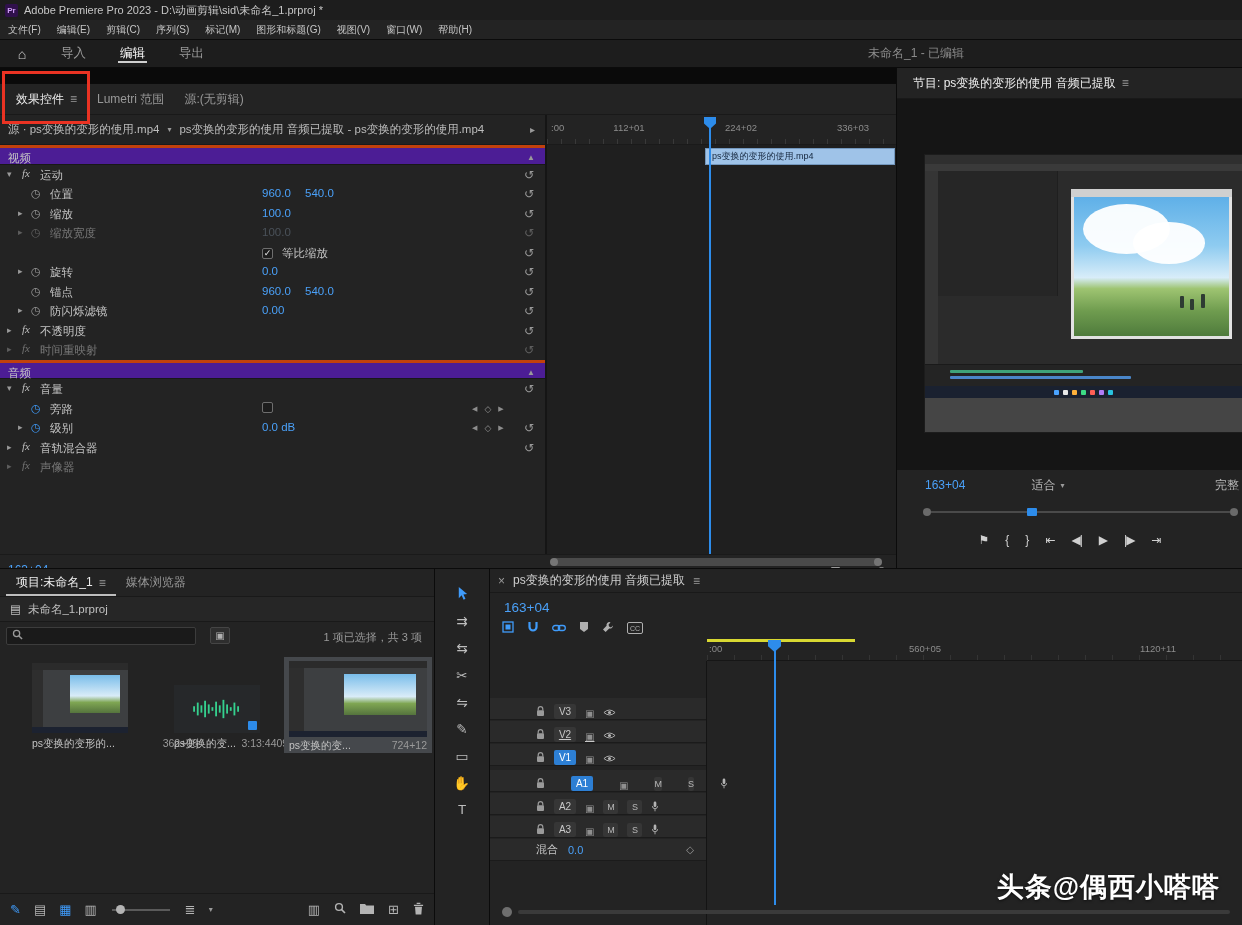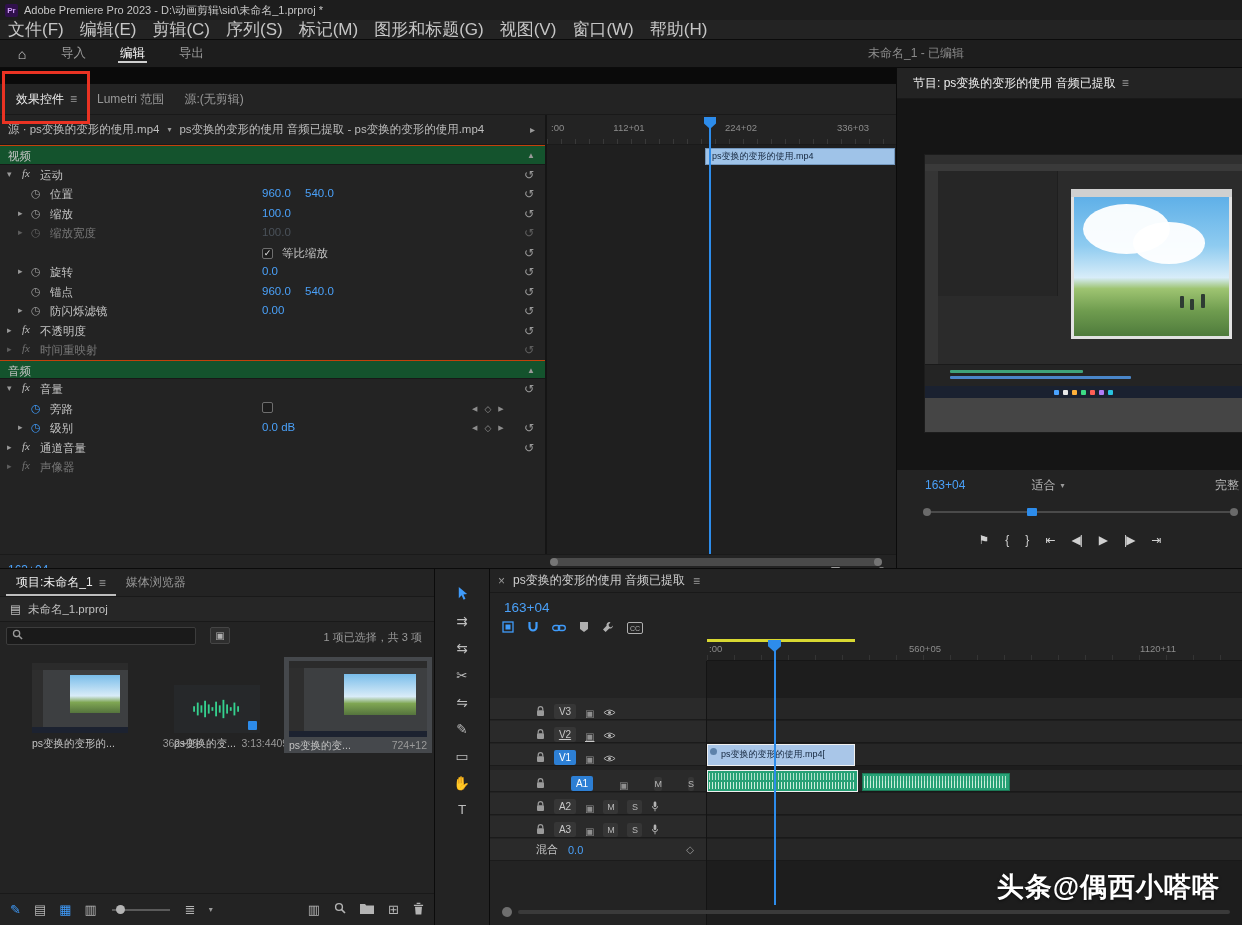--- a/index.html
+++ b/index.html
@@ -2,41 +2,41 @@
 <html><head>
 <meta charset="utf-8">
 <style>
 *{margin:0;padding:0;box-sizing:border-box}
 html,body{width:1242px;height:925px}
 body{position:relative;background:#0a0a0a;font-family:"Liberation Sans","DejaVu Sans",sans-serif;color:#c8c8c8;overflow:hidden;font-size:12px}
 .panel{position:absolute;background:#232323;box-shadow:0 0 0 1px #0b0b0b}
 
 .titlebar{position:absolute;left:0;top:0;width:100%;height:20px;background:#1d1d1d;display:flex;align-items:center;gap:6px;padding-left:5px;font-size:11px;color:#c6c6c6}
 .pr-badge{width:13px;height:13px;border-radius:2px;background:#30104c;color:#cf9ef5;font-size:8px;font-weight:bold;display:inline-flex;align-items:center;justify-content:center}
-.menubar{position:absolute;left:0;top:20px;width:100%;height:20px;background:#232323;display:flex;align-items:flex-start;font-size:17px;color:#c6c6c6;border-bottom:1px solid #0b0b0b}
+.menubar{position:absolute;left:0;top:20px;width:100%;height:20px;background:#232323;display:flex;align-items:flex-start;font-size:10px;color:#c6c6c6;border-bottom:1px solid #0b0b0b}
 .menu-item{padding:0 8px;height:100%;display:inline-flex;align-items:center}
 .wsbar{position:absolute;left:0;top:40px;width:100%;height:28px;background:#1d1d1d;display:flex;align-items:center;color:#9b9b9b;font-size:12.5px;border-bottom:1px solid #0b0b0b}
 .home-btn{width:44px;display:flex;justify-content:center;font-size:14px;color:#cfcfcf}
 .ws-tab{padding:0 17px;height:100%;display:inline-flex;align-items:center;position:relative}
 .ws-tab.active{color:#fff}
 .ws-tab.active::after{content:"";position:absolute;left:15px;right:15px;bottom:4px;height:2px;background:#cfcfcf}
 .ws-session{position:absolute;left:868px;color:#8b8b8b;font-size:12px}
 
 .tabs{position:absolute;left:0;top:0;right:0;height:31px;display:flex;align-items:center;border-bottom:1px solid #191919;font-size:12px;color:#989898;padding-left:6px}
 .ptab{display:inline-flex;align-items:center;gap:6px;padding:0 10px;height:100%;white-space:nowrap}
 .ptab.active{color:#ededed}
 .pmenu{color:#9a9a9a}
 
 .ec{left:0;top:84px;width:896px;height:500px}
 .ec-cliprow{position:absolute;left:0;top:31px;width:545px;height:30px;border-bottom:1px solid #1a1a1a;display:flex;align-items:center;gap:8px;padding-left:8px;font-size:11.5px;color:#bdbdbd;white-space:nowrap;overflow:hidden}
 .chev-sm{font-size:8px;color:#9a9a9a}
 .ec-showhide{position:absolute;left:530px;top:40px;font-size:10px;color:#9a9a9a}
 .ec-rows{position:absolute;left:0;top:61px;width:545px;bottom:30px;overflow:hidden}
 .ec-row{position:relative;height:19.5px;font-size:11.5px;color:#c4c4c4}
-.ec-row.section{background:#14532d;border-top:1px solid #c2410c;border-bottom:1px solid #181818}
+.ec-row.section{background:#4c1d95;border-top:3px solid #c2410c;border-bottom:1px solid #181818}
 .ec-row.dis{opacity:.5}
 .sec-label{position:absolute;left:8px;top:3px}
 .collapse{position:absolute;left:527px;top:5px;font-size:8px;color:#9a9a9a}
 .ec-row .chev{position:absolute;font-size:9px;color:#9a9a9a}
 .ec-row .chev.g{left:7px;top:4px}
 .ec-row .chev.p{left:18px;top:4px}
 .fxb{position:absolute;left:22px;top:2px;font-family:"Liberation Serif","DejaVu Serif",serif;font-style:italic;font-size:11px;color:#bdbdbd}
 .ec-row .lbl{position:absolute;left:40px;top:3px}
 .ec-row .lbl.p{left:50px}
 .sw{position:absolute;left:31px;top:3px;font-size:11px;color:#9a9a9a}
@@ -333,21 +333,21 @@
         <span class="knav">
           <span>◀</span>
           <span class="kd">◇</span>
           <span>▶</span>
         </span>
         <span class="rst">↺</span>
       </div>
       <div class="ec-row effect">
         <span class="chev g">▸</span>
         <span class="fxb">fx</span>
-        <span class="lbl">通道音量</span>
+        <span class="lbl">音轨混合器</span>
         <span class="rst">↺</span>
       </div>
       <div class="ec-row effect dis">
         <span class="chev g">▸</span>
         <span class="fxb">fx</span>
         <span class="lbl">声像器</span>
       </div>
     </div>
   <div class="ec-right">
     <div class="ec-ruler">
@@ -671,40 +671,20 @@
         <span class="t-name">A3</span>
         <span class="t-sync">▣</span>
         <span class="t-btn">M</span>
         <span class="t-btn">S</span>
         <span><svg viewBox="0 0 9 12" width="8" height="11">
             <rect x="3" y="0.5" width="3" height="6.2" rx="1.5" fill="#b4b4b4"></rect>
             <path d="M1.6 5.6a2.9 2.9 0 0 0 5.8 0M4.5 8.8v2.6" fill="none" stroke="#b4b4b4" stroke-width="1"></path>
           </svg></span>
       </div>
     </div>
-  <div class="tl-lanes">
-      <div class="lane" style="top: 155px;"></div>
-      <div class="lane" style="top: 132px;"></div>
-      <div class="lane" style="top: 109px;"></div>
-      <div class="lane" style="top: 83px;"></div>
-      <div class="lane" style="top: 60px;"></div>
-      <div class="lane" style="top: 37px;"></div>
-    <div class="lane" style="top:178px"></div>
-    <div class="vclip">
-      <span class="nm">ps变换的变形的使用.mp4[</span>
-    </div>
-    <div class="aclip a1 sel">
-      <div class="wv a"></div>
-      <div class="wv b"></div>
-    </div>
-    <div class="aclip a2">
-      <div class="wv a"></div>
-      <div class="wv b"></div>
-    </div>
-  </div>
   <div class="tl-ph-head"></div>
   <div class="tl-ph-line"></div>
   <div class="tl-scroll">
     <span class="knob"></span>
     <span class="bar"></span>
   </div>
   <div class="watermark">头条@偶西小嗒嗒</div>
 </div>
 
 <div class="red-box"></div>

